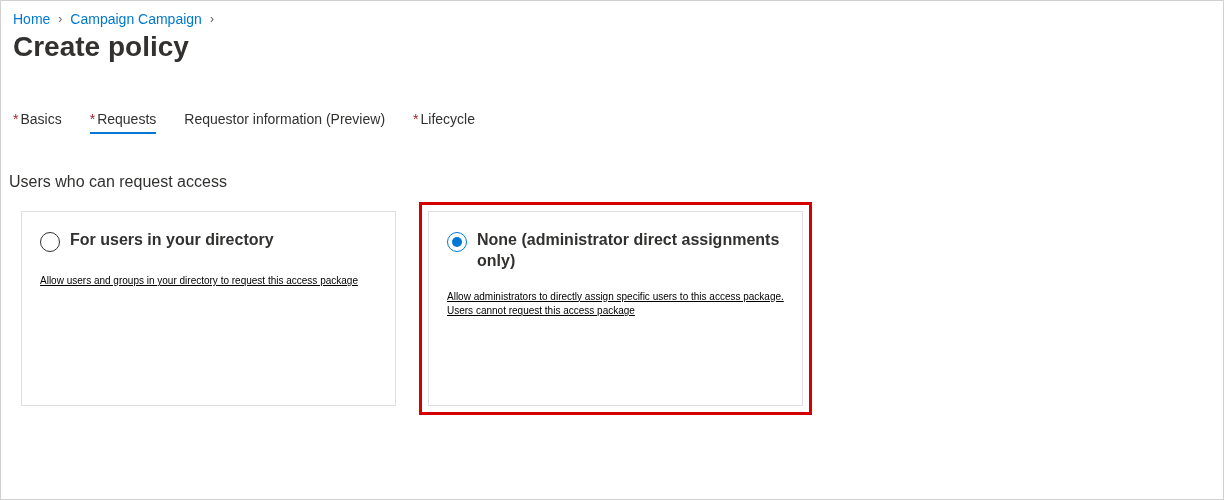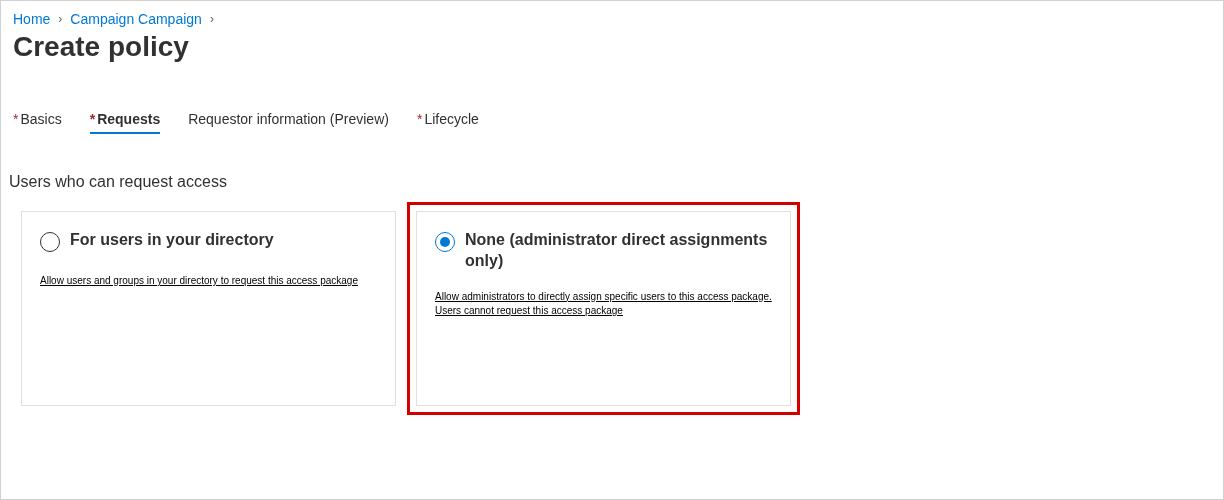--- a/index.html
+++ b/index.html
@@ -54,40 +54,40 @@
       color: #323130;
       cursor: pointer;
       padding-bottom: 6px;
       position: relative;
     }
     .tab .asterisk {
       color: #a4262c;
       margin-right: 2px;
     }
     .tab.active {
-      font-weight: 700;
+      font-weight: 400;
     }
     .tab.active::after {
       content: "";
       position: absolute;
       left: 0;
       right: 0;
       bottom: -1px;
       height: 2px;
       background: #0078d4;
     }
     .section-heading {
       font-size: 16px;
       font-weight: 400;
       margin-bottom: 20px;
       margin-left: -4px;
     }
     .options {
       display: flex;
-      gap: 20px;
+      gap: 32px;
       padding-left: 8px;
     }
     .option-card {
       width: 375px;
       min-height: 195px;
       border: 1px solid #e1dfdd;
       padding: 18px 18px 18px 18px;
       background: #fff;
       cursor: pointer;
     }

